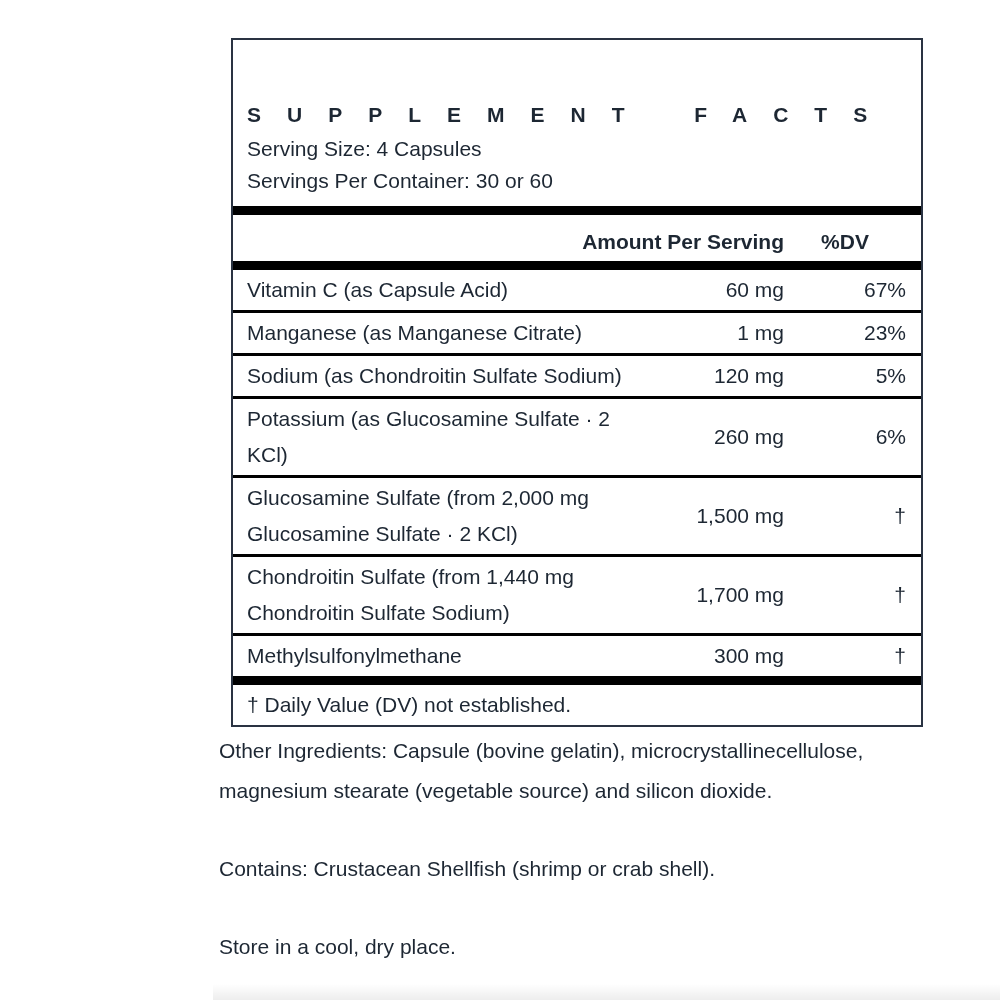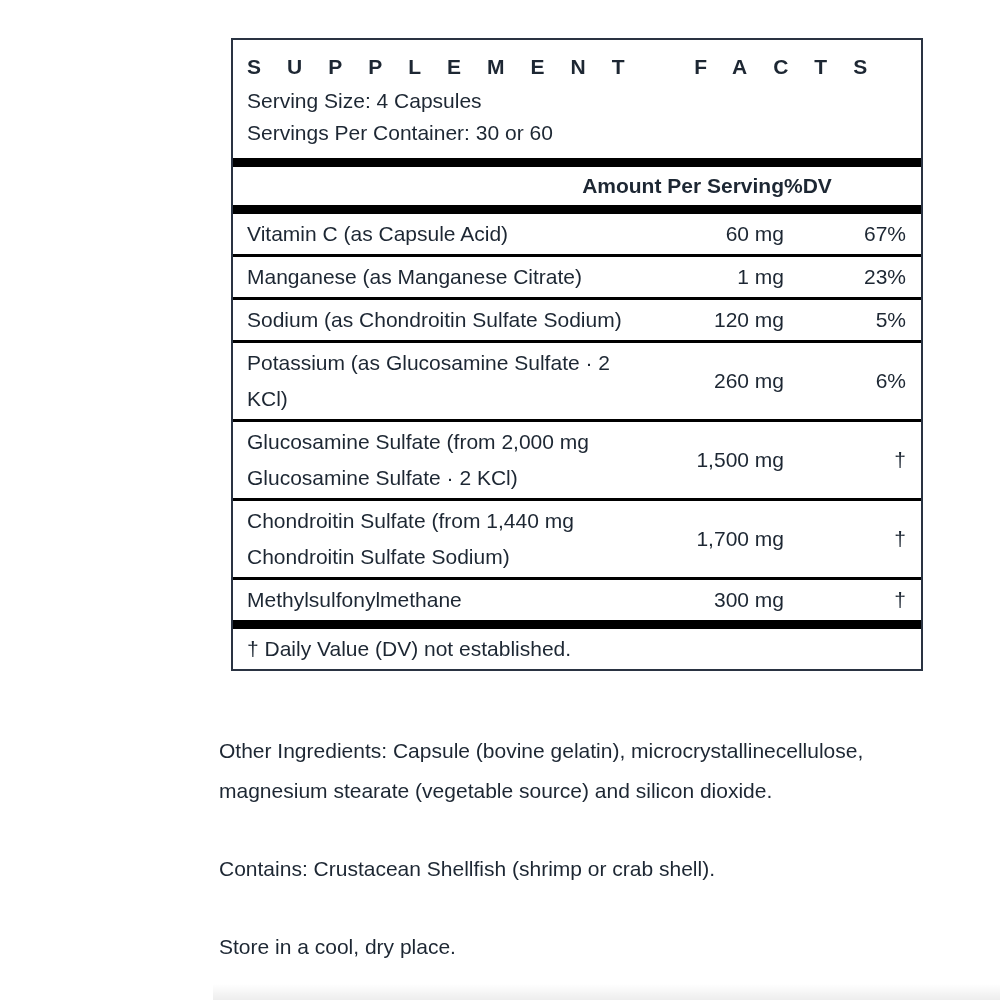--- a/index.html
+++ b/index.html
@@ -21,20 +21,21 @@
     position: absolute;
     left: 231px;
     top: 38px;
     width: 692px;
     box-sizing: border-box;
     border: 2px solid #2a3342;
     background: #ffffff;
   }
   .panel-top {
     padding: 9px 15px 9px 14px;
+    margin-top: 48px;
   }
   .panel-title {
     font-size: 21px;
     font-weight: bold;
     letter-spacing: 26px;
     word-spacing: 12px;
     white-space: nowrap;
     line-height: 36px;
     overflow: visible;
   }
@@ -48,21 +49,21 @@
   }
   .header-row {
     display: flex;
     align-items: baseline;
     font-size: 21px;
     font-weight: bold;
     line-height: 32px;
     padding: 3px 15px 3px 14px;
   }
   .header-amount { margin-left: auto; }
-  .header-dv { width: 122px; text-align: left; }
+  .header-dv { width: 122px; text-align: center; margin-top: 8px; }
 
   .rows .row {
     display: flex;
     align-items: center;
     font-size: 21px;
     line-height: 36px;
     padding: 2px 15px 2px 14px;
   }
   .rows .row + .row {
     border-top: 3px solid #000000;

